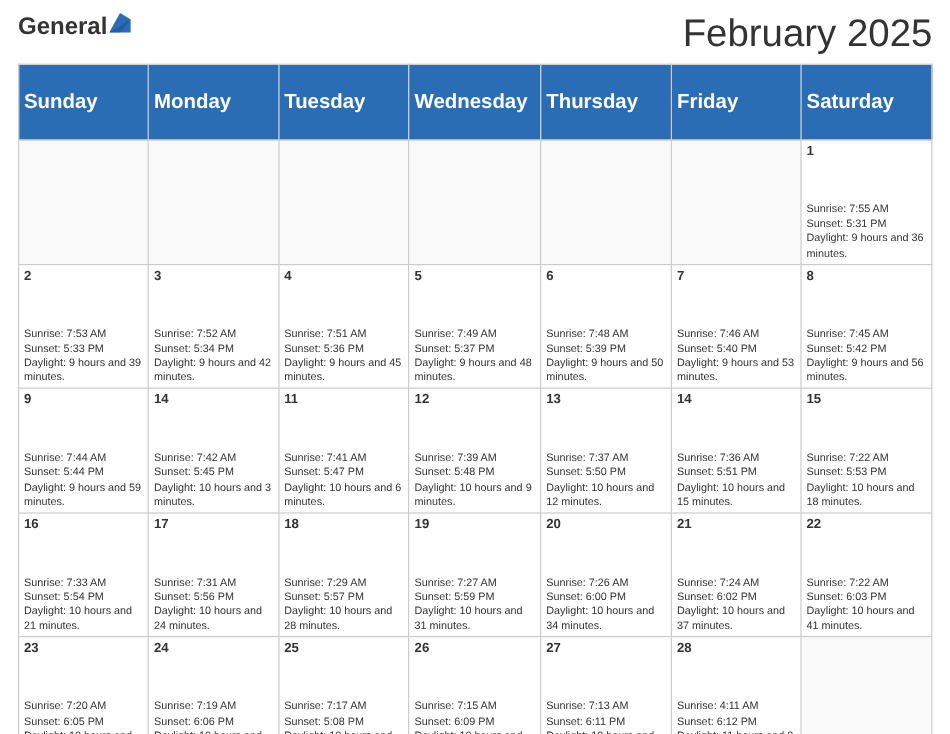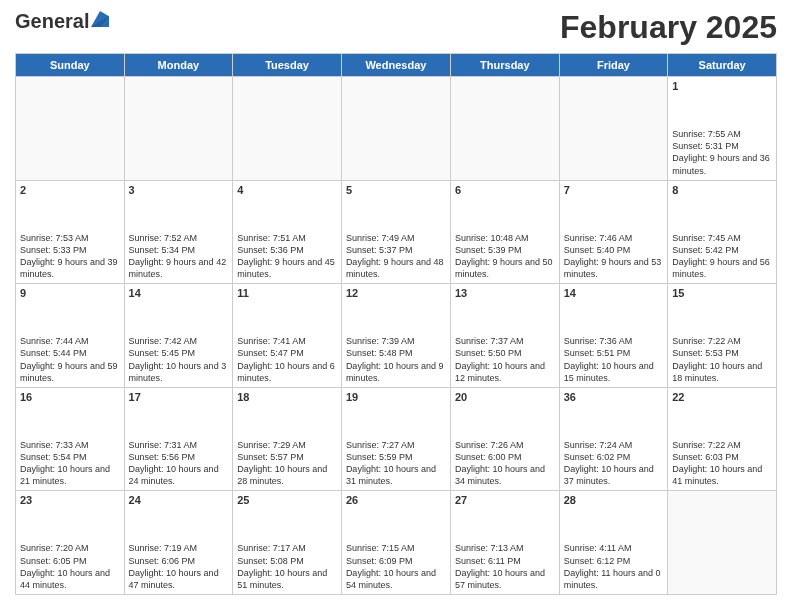--- a/index.html
+++ b/index.html
@@ -34,39 +34,39 @@
     .logo-icon {
       width: 18px;
       height: 18px;
       margin-left: 2px;
     }
     .title-block {
       text-align: right;
     }
     .month-title {
       font-size: 32px;
-      font-weight: bold;
+      font-weight: normal;
       color: #333;
       line-height: 1.1;
     }
     .location {
       font-size: 14px;
       color: #555;
     }
     .calendar {
       width: 100%;
       border-collapse: collapse;
       font-size: 10px;
     }
     .calendar th {
       background-color: #2a6db5;
       color: white;
-      padding: 5px 4px;
-      text-align: center;
-      font-size: 11px;
+      padding: 21px 4px;
+      text-align: left;
+      font-size: 17px;
       font-weight: bold;
       border: 1px solid #ccc;
     }
     .calendar td {
       border: 1px solid #ccc;
       vertical-align: top;
       padding: 3px 4px;
       width: 110px;
       height: 78px;
       background: #fff;
@@ -155,21 +155,21 @@
 Daylight: 9 hours and 45 minutes.</div>
           </td>
           <td>
             <span class="day-number">5</span>
             <div class="day-info">Sunrise: 7:49 AM
 Sunset: 5:37 PM
 Daylight: 9 hours and 48 minutes.</div>
           </td>
           <td>
             <span class="day-number">6</span>
-            <div class="day-info">Sunrise: 10:48 AM
+            <div class="day-info">Sunrise: 7:48 AM
 Sunset: 5:39 PM
 Daylight: 9 hours and 50 minutes.</div>
           </td>
           <td>
             <span class="day-number">7</span>
             <div class="day-info">Sunrise: 7:46 AM
 Sunset: 5:40 PM
 Daylight: 9 hours and 53 minutes.</div>
           </td>
           <td>
@@ -248,21 +248,21 @@
 Sunset: 5:59 PM
 Daylight: 10 hours and 31 minutes.</div>
           </td>
           <td>
             <span class="day-number">20</span>
             <div class="day-info">Sunrise: 7:26 AM
 Sunset: 6:00 PM
 Daylight: 10 hours and 34 minutes.</div>
           </td>
           <td>
-            <span class="day-number">36</span>
+            <span class="day-number">21</span>
             <div class="day-info">Sunrise: 7:24 AM
 Sunset: 6:02 PM
 Daylight: 10 hours and 37 minutes.</div>
           </td>
           <td>
             <span class="day-number">22</span>
             <div class="day-info">Sunrise: 7:22 AM
 Sunset: 6:03 PM
 Daylight: 10 hours and 41 minutes.</div>
           </td>

